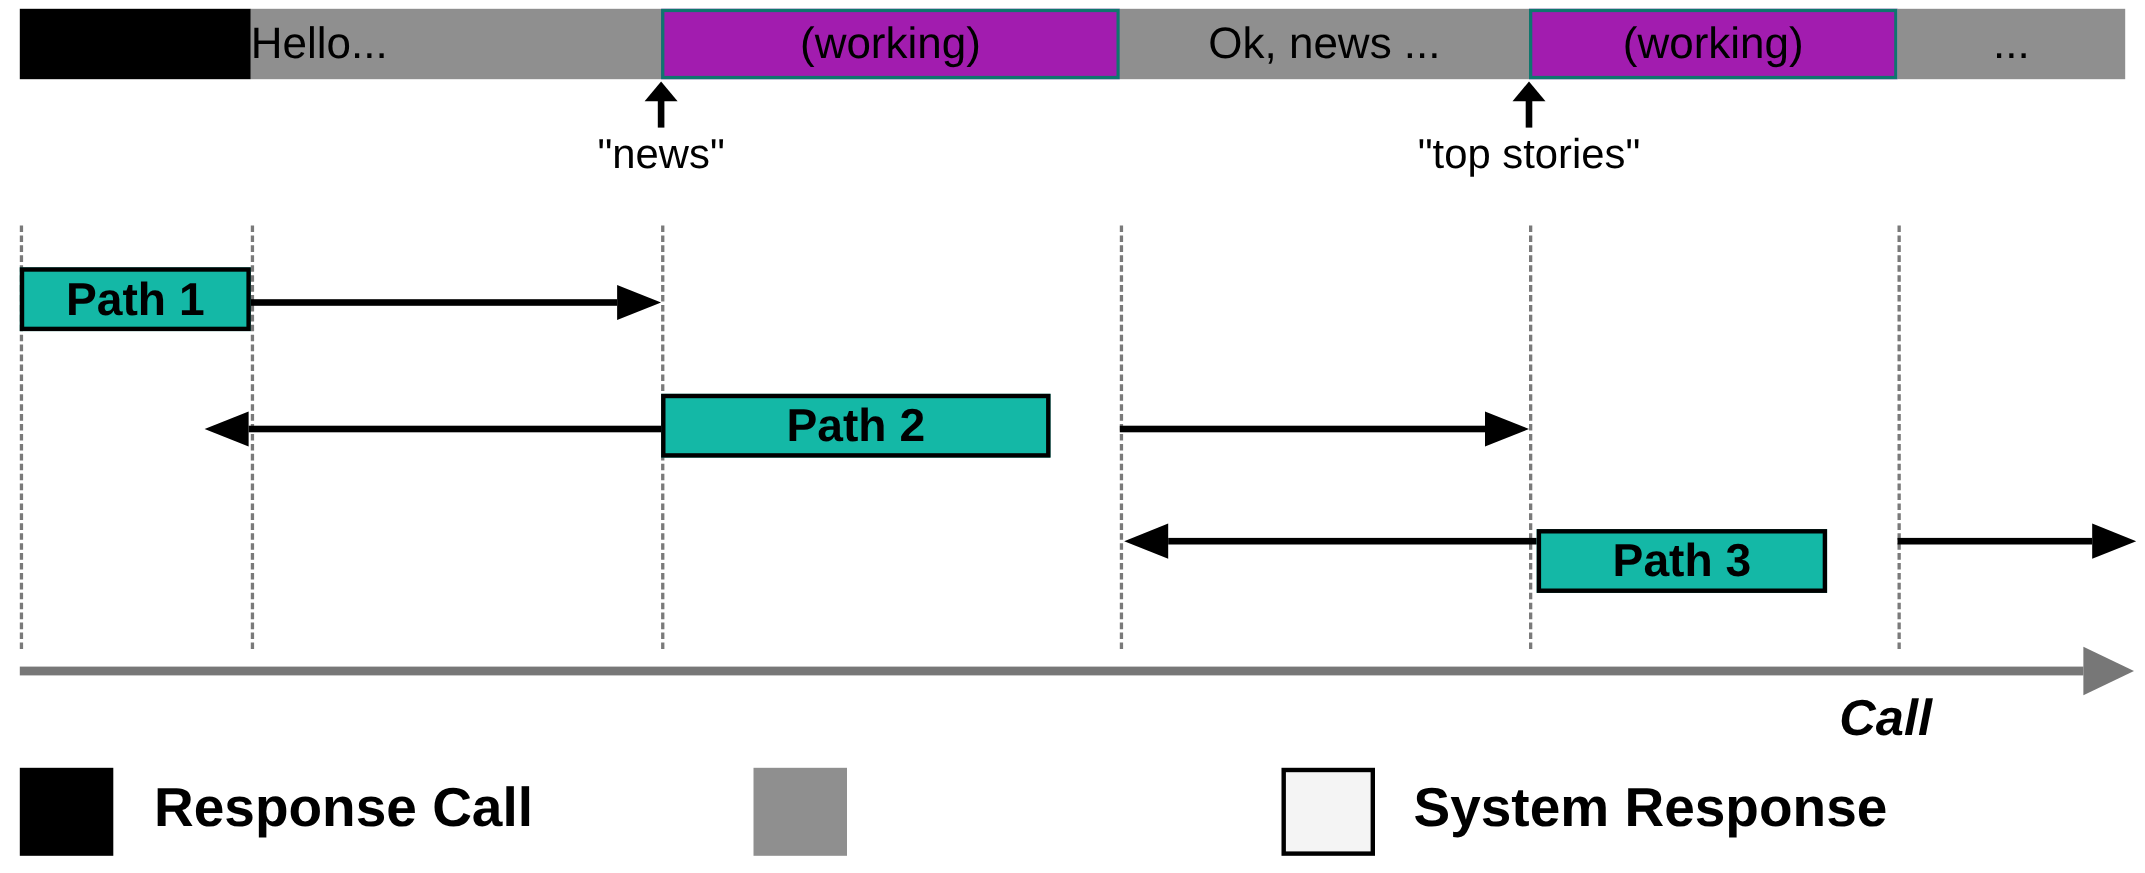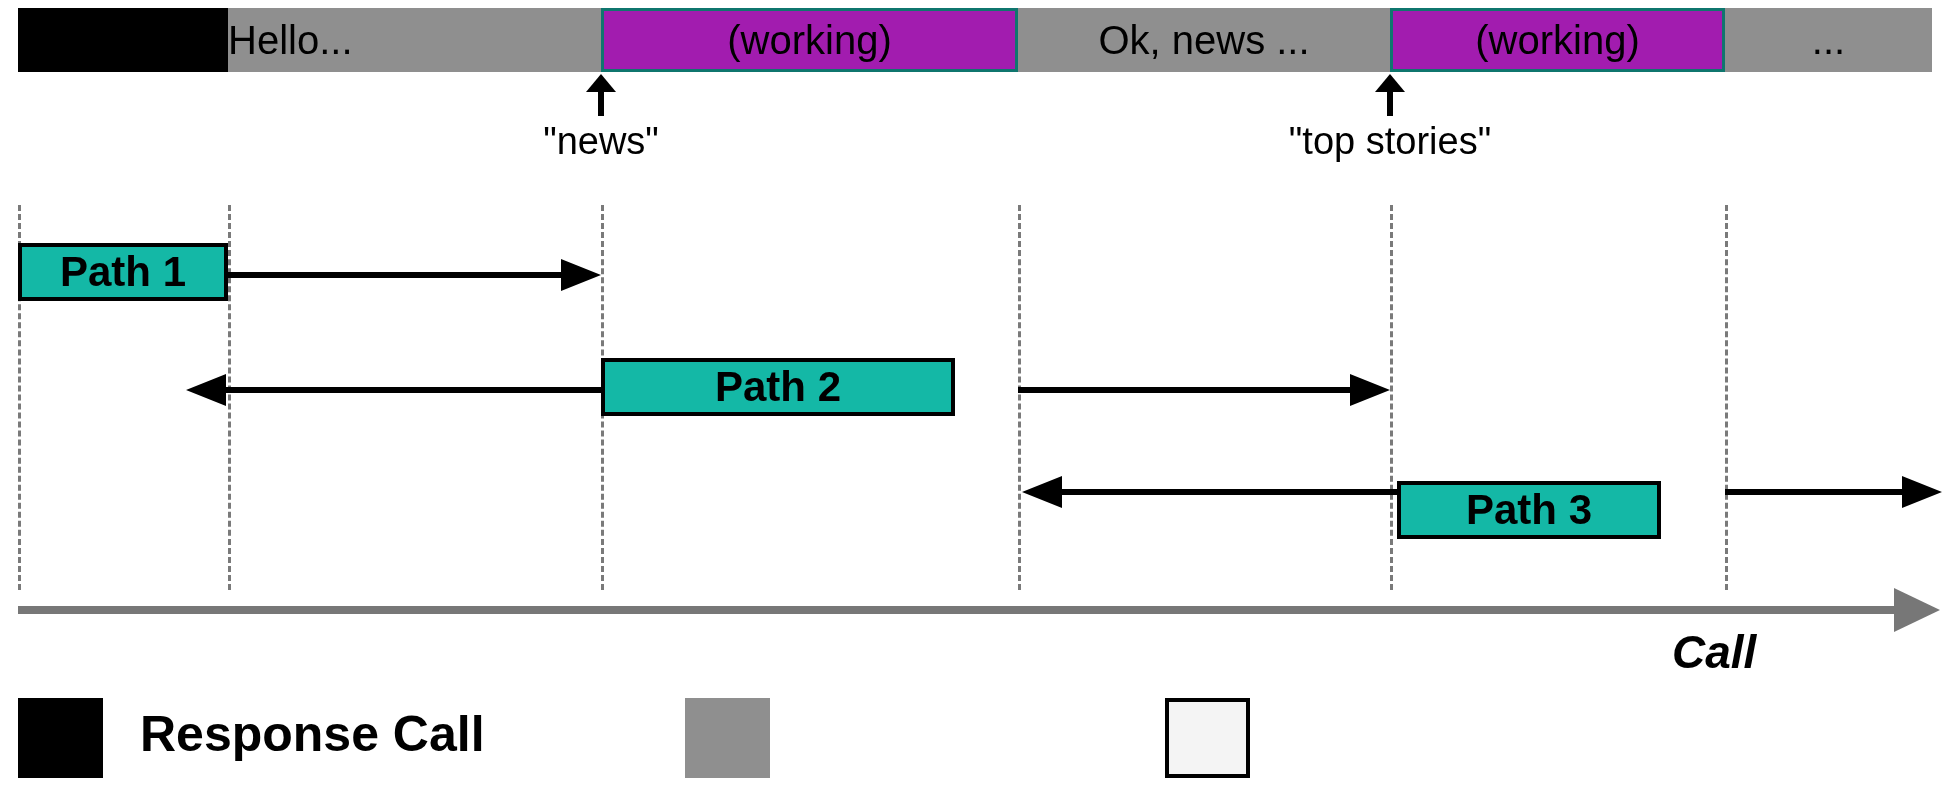--- a/index.html
+++ b/index.html
@@ -136,14 +136,15 @@
   <div class="axis" style="left:18px;top:606px;width:1876px;"></div>
   <div class="axis-head" style="left:1894px;top:588px;"></div>
   <div class="axis-label" style="left:1672px;top:625px;">Call</div>
 
   <div class="lg-sw black" style="left:18px;top:698px;width:85px;height:80px;"></div>
   <div class="lg-tx" style="left:140px;top:705px;">Response Call</div>
 
   <div class="lg-sw gray" style="left:685px;top:698px;width:85px;height:80px;"></div>
 
   <div class="lg-sw white" style="left:1165px;top:698px;width:85px;height:80px;"></div>
+  <div class="lg-tx" style="left:1285px;top:705px;">System Response</div>
 
 </div>
 
 </body></html>

